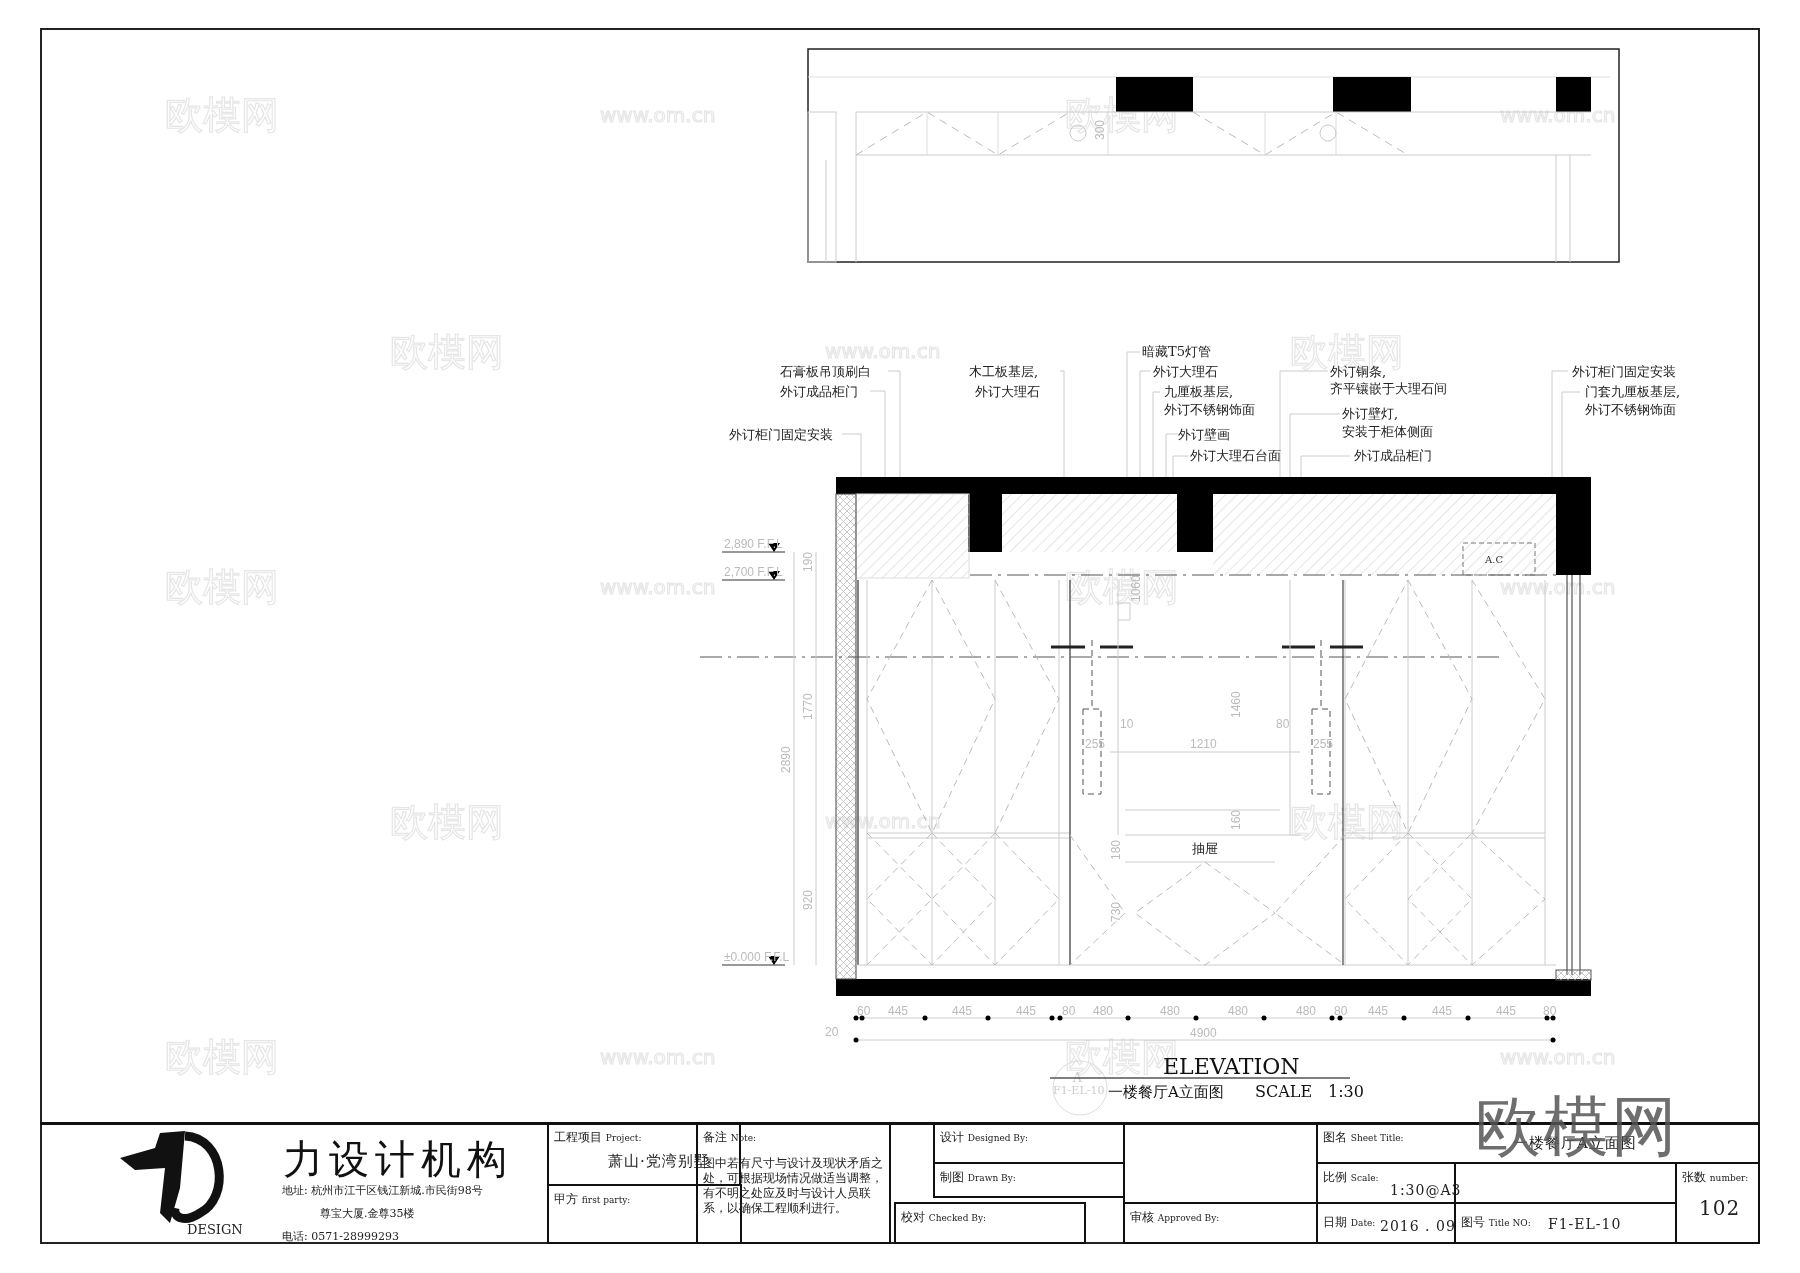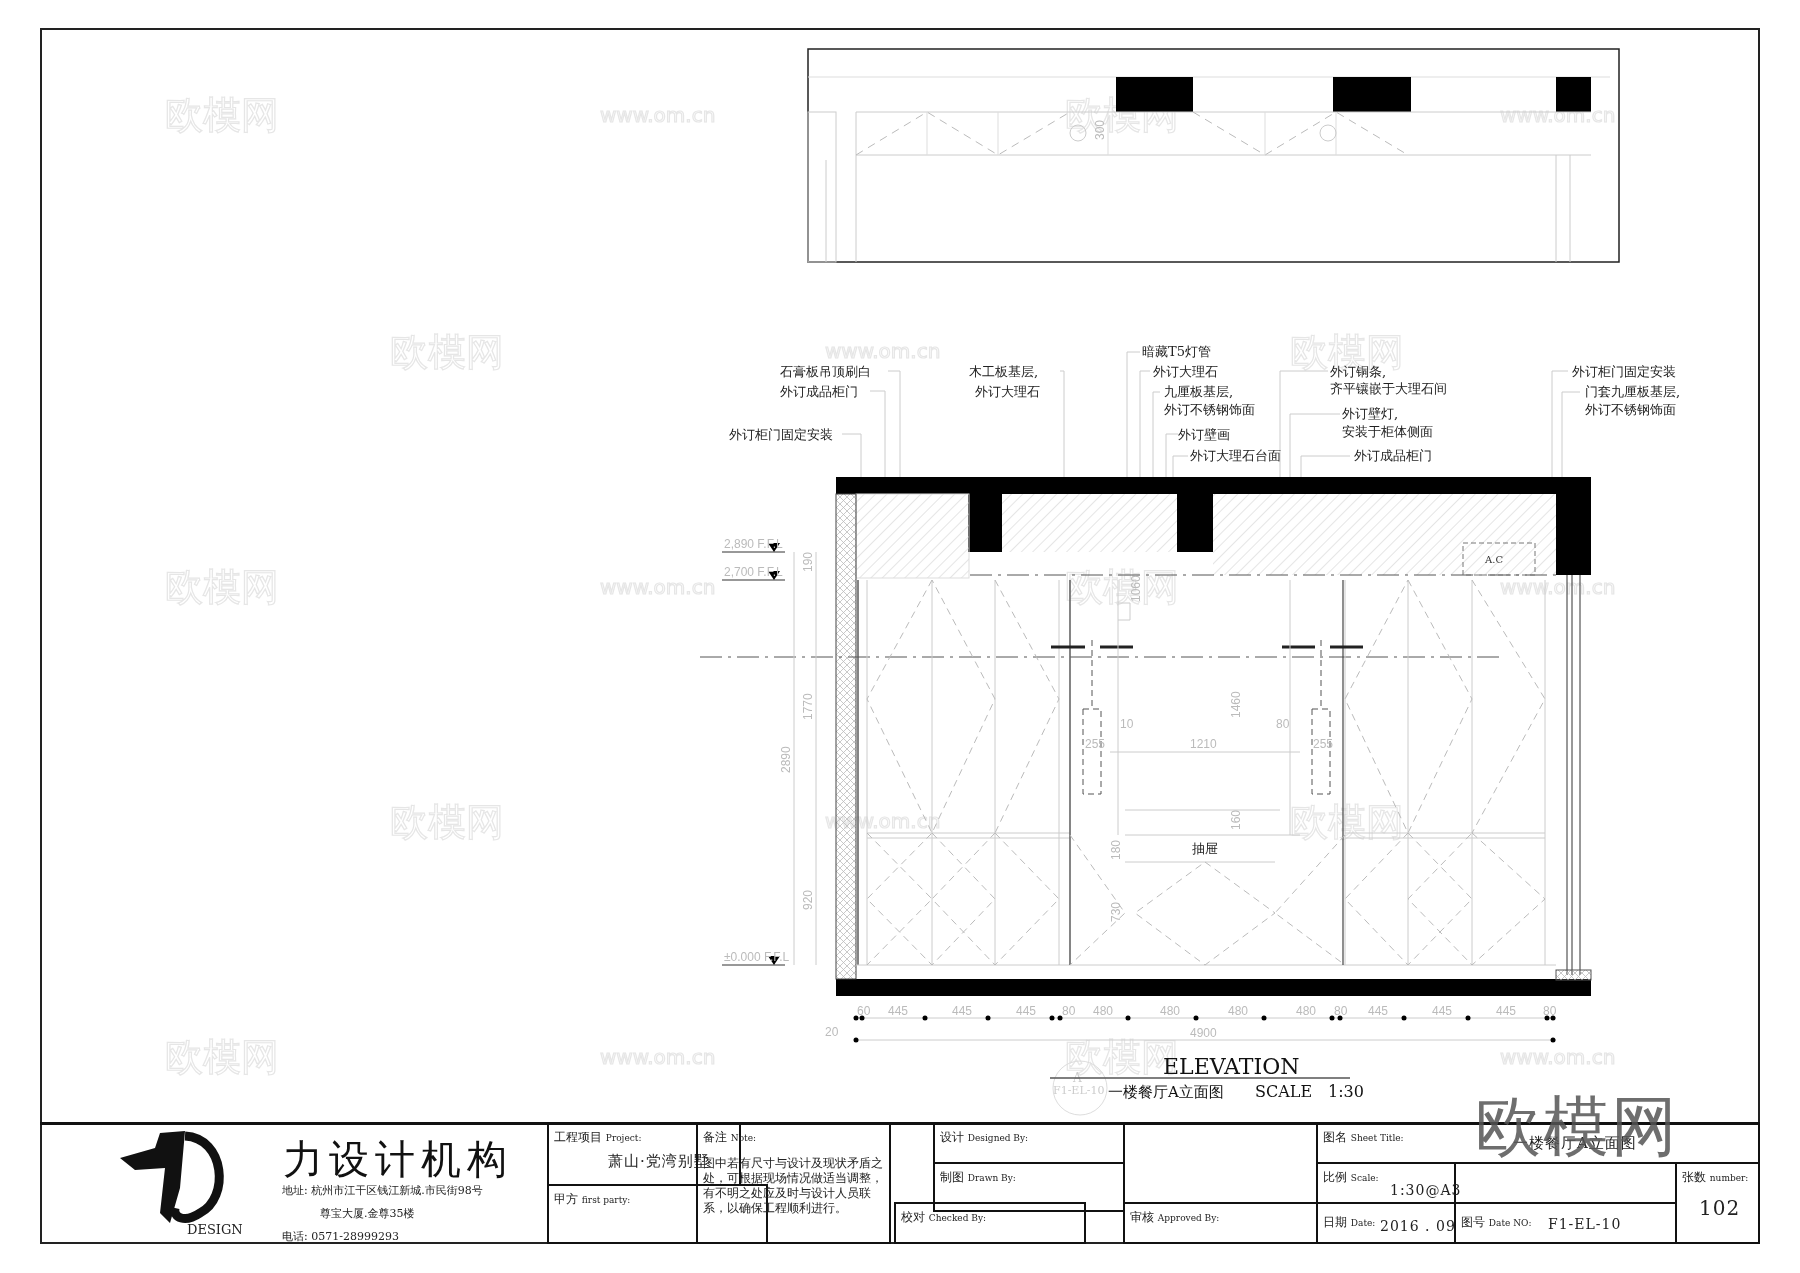--- a/index.html
+++ b/index.html
@@ -295,33 +295,33 @@
   <div class="addr" style="left:187px;top:1222px;font-size:13px;">DESIGN</div>
   <div class="logo-name">力设计机构</div>
   <div class="addr" style="left:282px;top:1183px;"><span>地址:</span> <span>杭州市江干区钱江新城.市民街98号</span></div>
   <div class="addr" style="left:320px;top:1206px;">尊宝大厦.金尊35楼</div>
   <div class="addr" style="left:282px;top:1229px;"><span>电话:</span> <span>0571-28999293</span></div>
 
   <div class="cell" style="left:547px;top:1122px;width:194px;height:64px;">
     <span class="cap"><span>工程项目</span> <small>Project:</small></span>
     <span class="val" style="left:47px;top:28px;font-size:15px;margin-left:12px;">萧山·党湾别墅</span>
   </div>
-  <div class="cell" style="left:547px;top:1184px;width:221px;height:60px;">
+  <div class="cell" style="left:547px;top:1184px;width:195px;height:60px;">
     <span class="cap"><span>甲方</span> <small>first party:</small></span>
   </div>
 
   <div class="cell" style="left:696px;top:1122px;width:195px;height:122px;">
     <span class="cap"><span>备注</span> <small>Note:</small></span>
     <div style="position:absolute;left:5px;top:32px;width:180px;font-size:12px;line-height:15px;">图中若有尺寸与设计及现状矛盾之处，可根据现场情况做适当调整，有不明之处应及时与设计人员联系，以确保工程顺利进行。</div>
   </div>
 
   <div class="cell" style="left:933px;top:1122px;width:192px;height:42px;">
     <span class="cap"><span>设计</span> <small>Designed By:</small></span>
   </div>
-  <div class="cell" style="left:933px;top:1162px;width:192px;height:50px;">
+  <div class="cell" style="left:933px;top:1162px;width:192px;height:36px;">
     <span class="cap"><span>制图</span> <small>Drawn By:</small></span>
   </div>
   <div class="cell" style="left:894px;top:1202px;width:192px;height:42px;">
     <span class="cap"><span>校对</span> <small>Checked By:</small></span>
   </div>
   <div class="cell" style="left:1123px;top:1122px;width:195px;height:82px;"></div>
   <div class="cell" style="left:1123px;top:1202px;width:195px;height:42px;">
     <span class="cap"><span>审核</span> <small>Approved By:</small></span>
   </div>
 
@@ -331,21 +331,21 @@
   </div>
   <div class="cell" style="left:1316px;top:1162px;width:140px;height:42px;">
     <span class="cap"><span>比例</span> <small>Scale:</small></span>
     <span class="val" style="left:72px;top:18px;">1:30@A3</span>
   </div>
   <div class="cell" style="left:1316px;top:1202px;width:140px;height:42px;">
     <span class="cap" style="top:10px;"><span>日期</span> <small>Date:</small></span>
     <span class="val" style="left:62px;top:14px;">2016 . 09</span>
   </div>
   <div class="cell" style="left:1454px;top:1202px;width:223px;height:42px;">
-    <span class="cap" style="top:10px;"><span>图号</span> <small>Date NO:</small></span>
+    <span class="cap" style="top:10px;"><span>图号</span> <small>Title NO:</small></span>
     <span class="val" style="left:92px;top:12px;">F1-EL-10</span>
   </div>
   <div class="cell" style="left:1675px;top:1162px;width:85px;height:82px;">
     <span class="cap"><span>张数</span> <small>number:</small></span>
     <span class="val" style="left:22px;top:32px;font-size:20px;">102</span>
   </div>
 
   <div class="bigwm">欧模网</div>
 </div>
 

